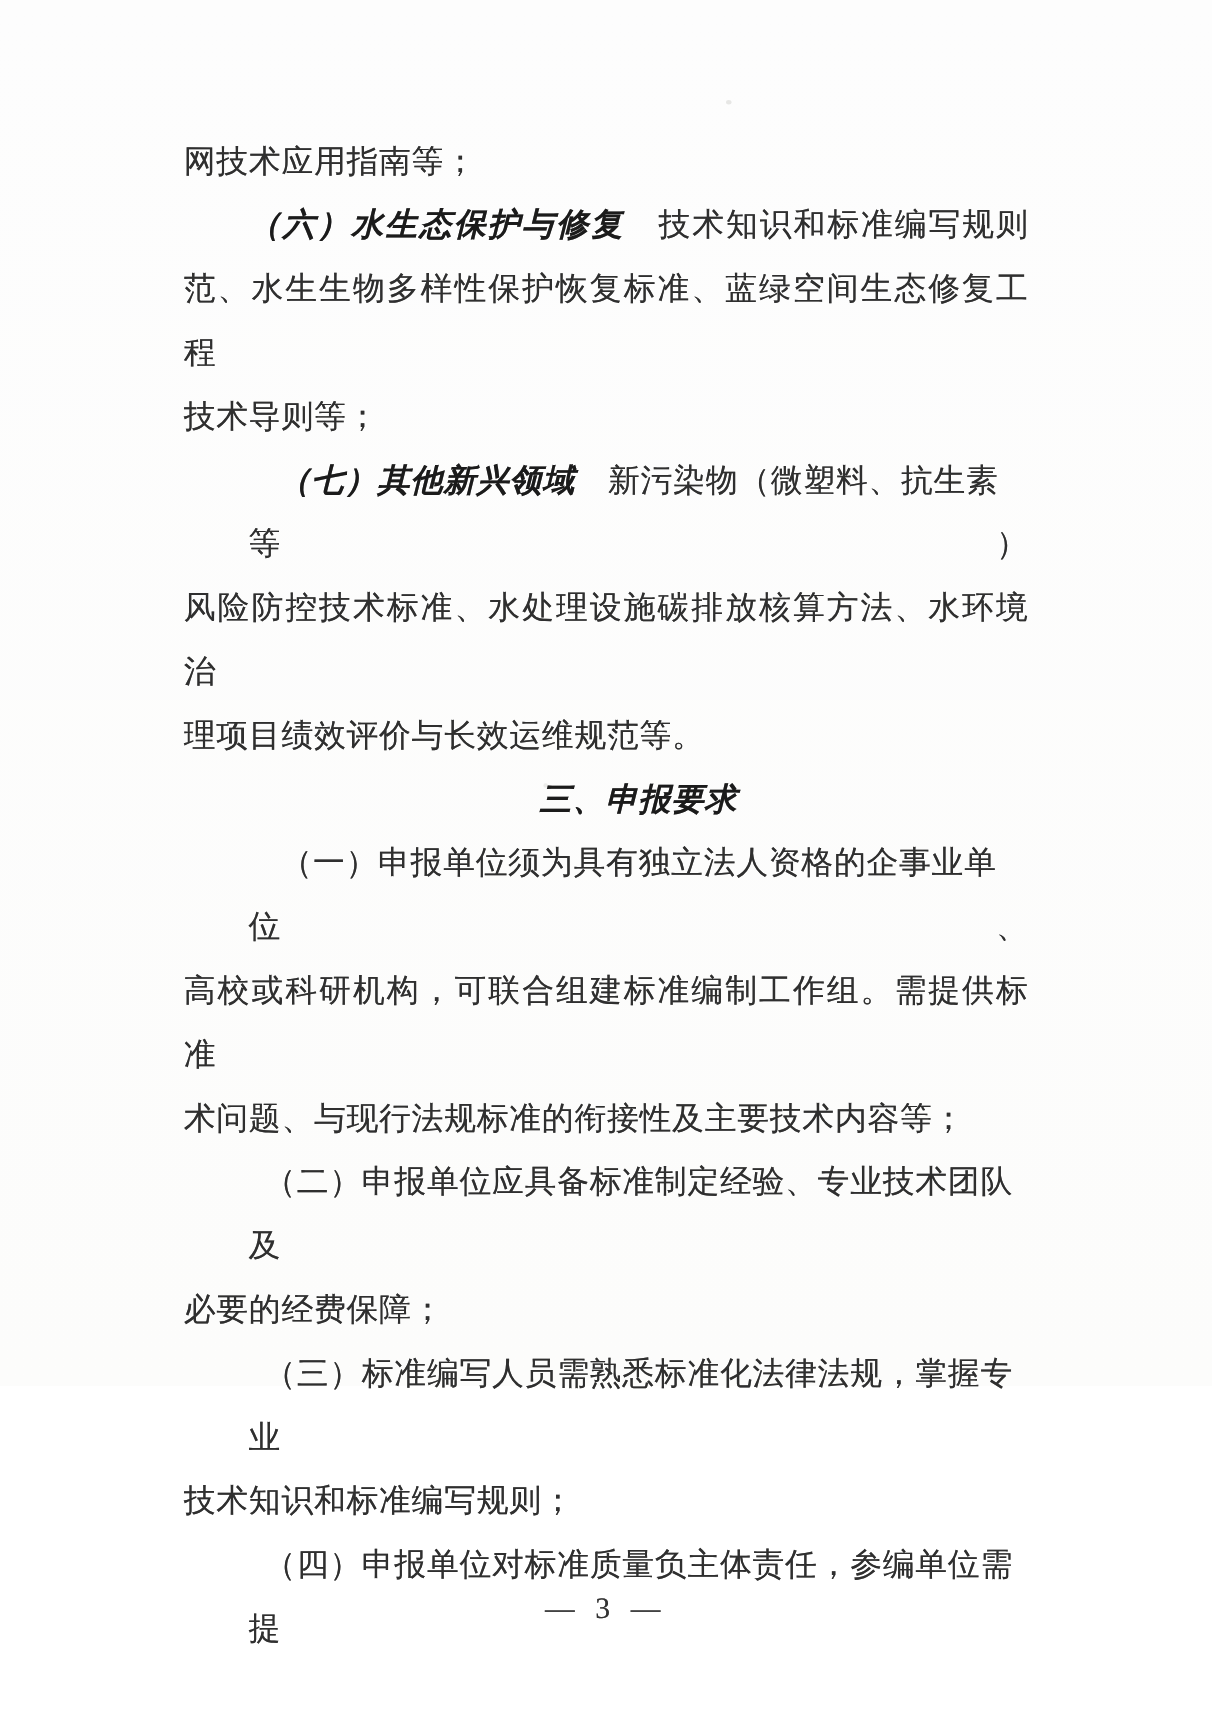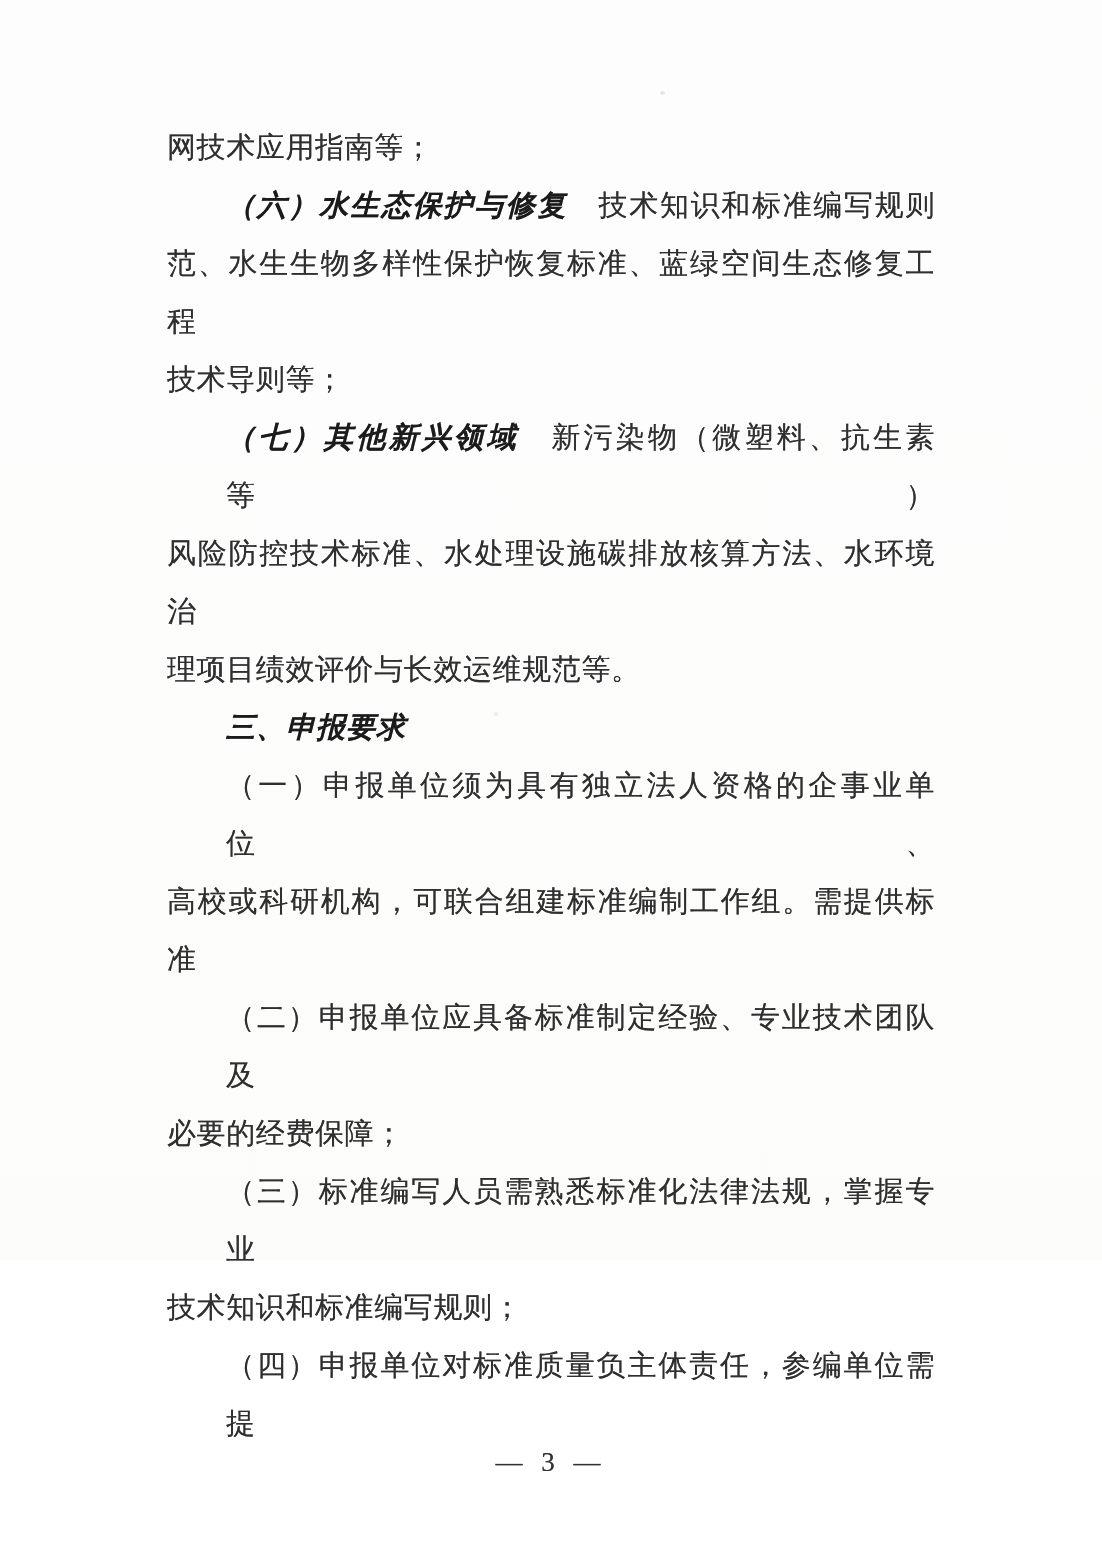--- a/index.html
+++ b/index.html
@@ -37,20 +37,21 @@
     text-shadow: 0 0 0.5px rgba(70, 70, 70, 0.75);
     white-space: nowrap;
   }
   .line.just {
     white-space: normal;
     text-align: justify;
     text-align-last: justify;
   }
   .line.indent {
     padding-left: 59px;
+    text-align: center;
   }
   .bh {
     font-family: "Liberation Sans", "DejaVu Sans", sans-serif;
     font-weight: 700;
     color: #1b1b1b;
     letter-spacing: 1px;
     font-style: italic;
   }
   .pageno {
     position: absolute;
@@ -91,20 +92,21 @@
 
     <p class="line"><span>理项目绩效评价与长效运维规范等。</span></p>
 
     <p class="line indent"><span class="bh">三、申报要求</span></p>
 
     <p class="line indent just"><span>（一）申报单位须为具有独立法人资格的企事业单位、</span></p>
 
     <p class="line just"><span>高校或科研机构，可联合组建标准编制工作组。需提供标准</span></p>
 
 
+    <p class="line"><span>术问题、与现行法规标准的衔接性及主要技术内容等；</span></p>
 
     <p class="line indent just"><span>（二）申报单位应具备标准制定经验、专业技术团队及</span></p>
 
     <p class="line"><span>必要的经费保障；</span></p>
 
     <p class="line indent just"><span>（三）标准编写人员需熟悉标准化法律法规，掌握专业</span></p>
 
     <p class="line"><span>技术知识和标准编写规则；</span></p>
 
     <p class="line indent just"><span>（四）申报单位对标准质量负主体责任，参编单位需提</span></p>

